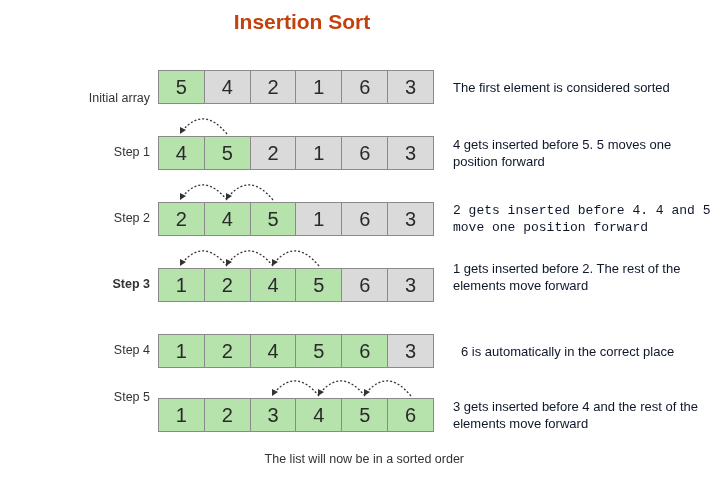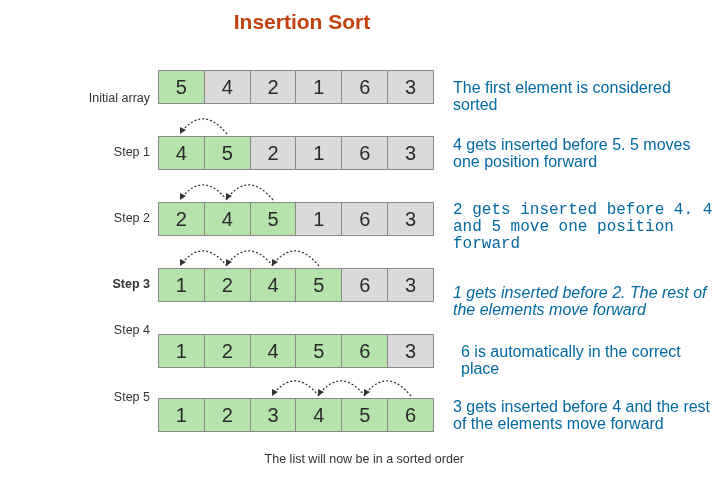--- a/index.html
+++ b/index.html
@@ -9,21 +9,21 @@
            font-size:21px; font-weight:bold; color:#c2410c; }
   .row-label { position:absolute; width:80px; left:70px; text-align:right;
                font-size:12.5px; color:#333; }
   .array { position:absolute; left:158px; width:276px; height:34px; display:flex;
            border:1px solid #8a8a8a; box-sizing:border-box; }
   .cell { flex:1; display:flex; align-items:center; justify-content:center;
           font-size:20px; color:#2a2a2a; border-right:1px solid #8a8a8a; box-sizing:border-box; }
   .cell:last-child { border-right:none; }
   .cell.sorted { background:#b6e3ac; }
   .cell.unsorted { background:#dadada; }
-  .desc { position:absolute; left:453px; width:260px; font-size:16px; line-height:17px; color:#0369a1; }
+  .desc { position:absolute; left:453px; width:260px; font-size:13px; line-height:17px; color:#0f172a; }
   .arrows { position:absolute; left:158px; width:276px; height:26px; }
   .footer { position:absolute; left:168px; width:296px; top:452px; text-align:right;
             font-size:12.5px; color:#333; }
 </style>
 </head>
 <body>
 
 <div class="title">Insertion Sort</div>
 
 <div id="rows">
@@ -69,30 +69,30 @@
     </svg>
     <div class="row-label" style="top: 277px; font-weight: bold;">Step 3</div>
     <div class="array" style="top: 268px;">
       <div class="cell sorted">1</div>
       <div class="cell sorted">2</div>
       <div class="cell sorted">4</div>
       <div class="cell sorted">5</div>
       <div class="cell unsorted">6</div>
       <div class="cell unsorted">3</div>
     </div>
-    <div class="desc" style="top: 284px; font-style: italic;">1 gets inserted before 2. The rest of the elements move forward</div>
+    <div class="desc" style="top: 260px;">1 gets inserted before 2. The rest of the elements move forward</div>
     <svg class="arrows" width="276" height="26" style="top: 242px;">
       <path d="M69 24 Q46 -4 25 20" fill="none" stroke="#333" stroke-width="1.3" stroke-dasharray="2,2"></path>
       <path d="M22 24 L22 17 L28 20 Z" fill="#333"></path>
       <path d="M115 24 Q92 -4 71 20" fill="none" stroke="#333" stroke-width="1.3" stroke-dasharray="2,2"></path>
       <path d="M68 24 L68 17 L74 20 Z" fill="#333"></path>
       <path d="M161 24 Q138 -4 117 20" fill="none" stroke="#333" stroke-width="1.3" stroke-dasharray="2,2"></path>
       <path d="M114 24 L114 17 L120 20 Z" fill="#333"></path>
     </svg>
-    <div class="row-label" style="top: 323px;">Step 4</div>
+    <div class="row-label" style="top: 343px;">Step 4</div>
     <div class="array" style="top: 334px;">
       <div class="cell sorted">1</div>
       <div class="cell sorted">2</div>
       <div class="cell sorted">4</div>
       <div class="cell sorted">5</div>
       <div class="cell sorted">6</div>
       <div class="cell unsorted">3</div>
     </div>
     <div class="desc" style="top: 343px; margin-left: 8px;">6 is automatically in the correct place</div>
     <div class="row-label" style="top: 390px;">Step 5</div>

